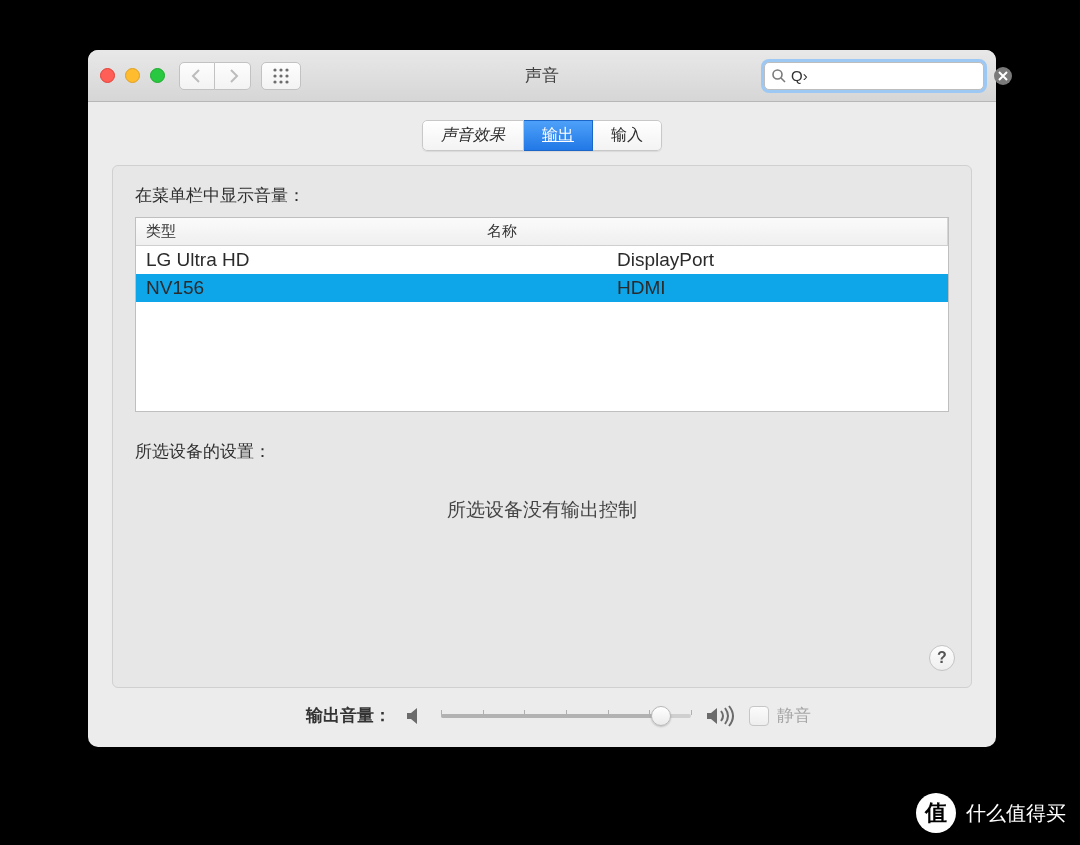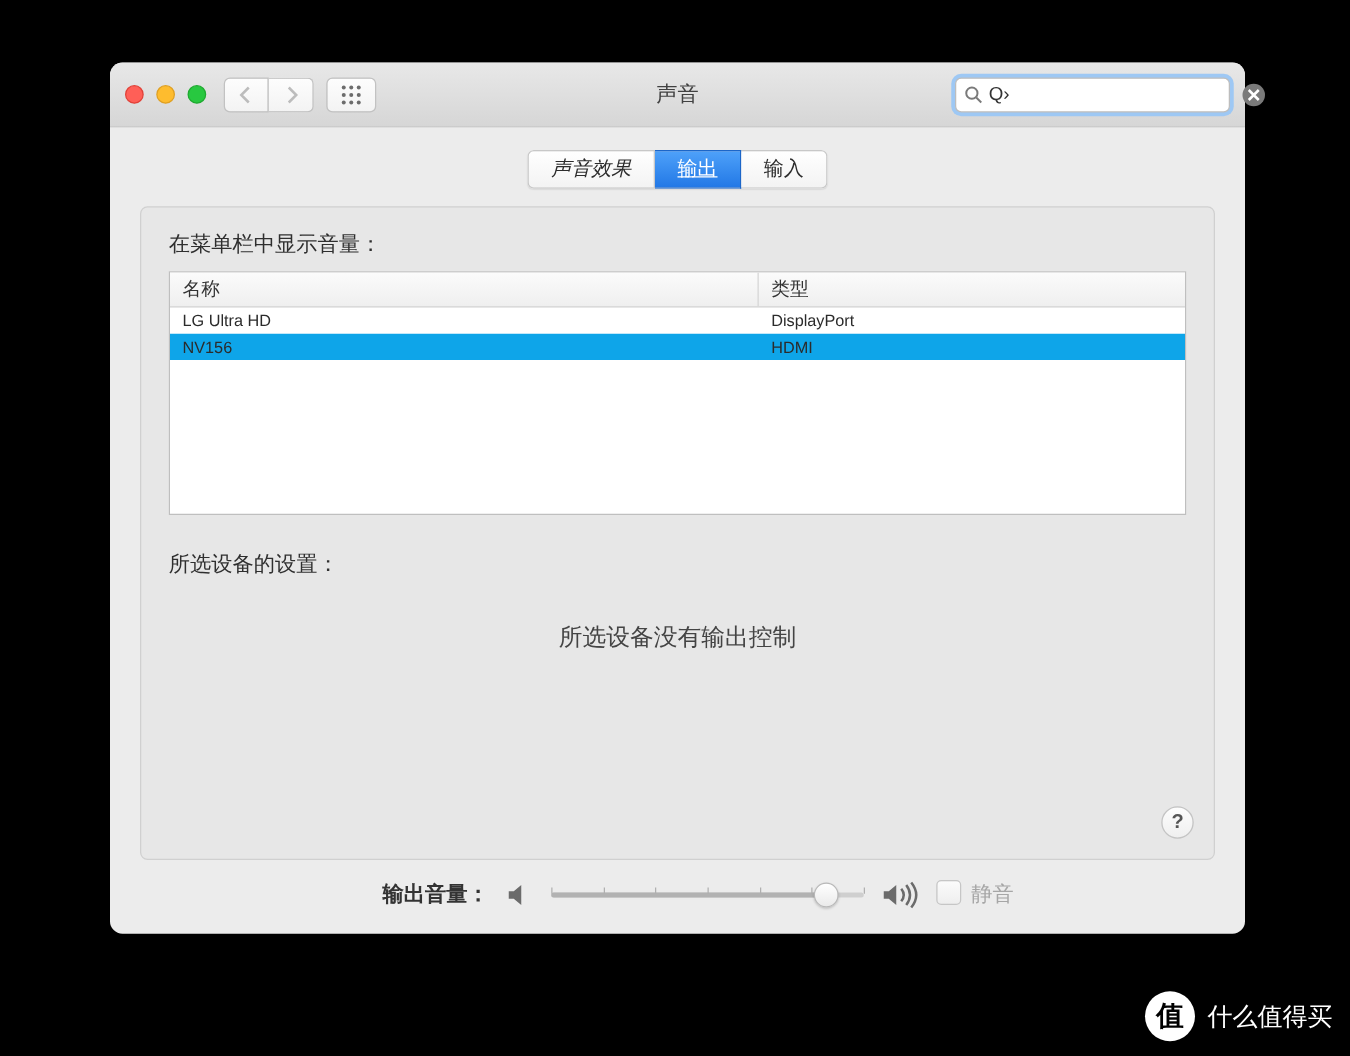--- a/index.html
+++ b/index.html
@@ -96,21 +96,21 @@
     border:1px solid #bfbfbf;
     background:#fff;
     height:195px;
     display:flex; flex-direction:column;
     overflow:hidden;
   }
   .thead{display:flex;background:linear-gradient(#fbfbfb,#efefef);border-bottom:1px solid #cfcfcf;font-size:15px;color:#333;}
   .thead .th{padding:4px 10px;}
   .th-name{flex:0 0 58%; border-right:1px solid #d5d5d5;}
   .th-type{flex:1;}
-  .trow{display:flex;font-size:13px;color:#2b2b2b;}
+  .trow{display:flex;font-size:19px;color:#2b2b2b;}
   .trow .td{padding:3px 10px;}
   .td-name{flex:0 0 58%;}
   .td-type{flex:1;}
   .trow.sel{background:#0ea5e9;}
   .tbody{flex:1;}
   .settings-label{margin-top:28px;font-size:17px;color:#2f2f2f;}
   .no-controls{margin-top:34px;text-align:center;font-size:19px;color:#444;}
   .help{
     position:absolute; right:16px; bottom:16px;
     width:26px;height:26px;border-radius:50%;
@@ -129,21 +129,21 @@
   }
   .slider .track{position:absolute;left:0;right:0;top:50%;height:4px;background:#cfcfcf;border-radius:2px;transform:translateY(-50%);}
   .slider .fill{position:absolute;left:0;top:50%;height:4px;background:#b2b2b2;border-radius:2px;transform:translateY(-50%);}
   .slider .tick{position:absolute;top:4px;width:1px;height:5px;background:#b0b0b0;}
   .slider .knob{
     position:absolute;top:50%;width:20px;height:20px;border-radius:50%;
     background:linear-gradient(#fff,#eaeaea);border:1px solid #b8b8b8;
     transform:translate(-50%,-50%);
     box-shadow:0 1px 2px rgba(0,0,0,0.2);
   }
-  .mute-box{display:flex;gap:8px;color:#a6a6a6;font-size:17px;}
+  .mute-box{display:flex;align-items:center;gap:8px;color:#a6a6a6;font-size:17px;}
   .chk{
     width:20px;height:20px;border:1px solid #c6c6c6;border-radius:4px;
     background:linear-gradient(#fbfbfb,#eeeeee);
   }
   .menu-row{display:flex;align-items:center;gap:8px;margin-top:14px;margin-left:302px;font-size:17px;color:#333;}
 
   
   .watermark{
     position:absolute; right:14px; bottom:12px;
     display:flex;align-items:center;gap:10px;color:#fff;font-size:20px;
@@ -213,22 +213,22 @@
         <div class="seg-btn active">输出</div>
         <div class="seg-btn">输入</div>
       </div>
     </div>
 
     <div class="group">
       <div class="sec-label">在菜单栏中显示音量：</div>
 
       <div class="table">
         <div class="thead">
+          <div class="th th-type">类型</div>
           <div class="th th-name">名称</div>
-          <div class="th th-type">类型</div>
         </div>
         <div class="tbody">
           <div class="trow">
             <div class="td td-name">LG Ultra HD</div>
             <div class="td td-type">DisplayPort</div>
           </div>
           <div class="trow sel">
             <div class="td td-name">NV156</div>
             <div class="td td-type">HDMI</div>
           </div>

